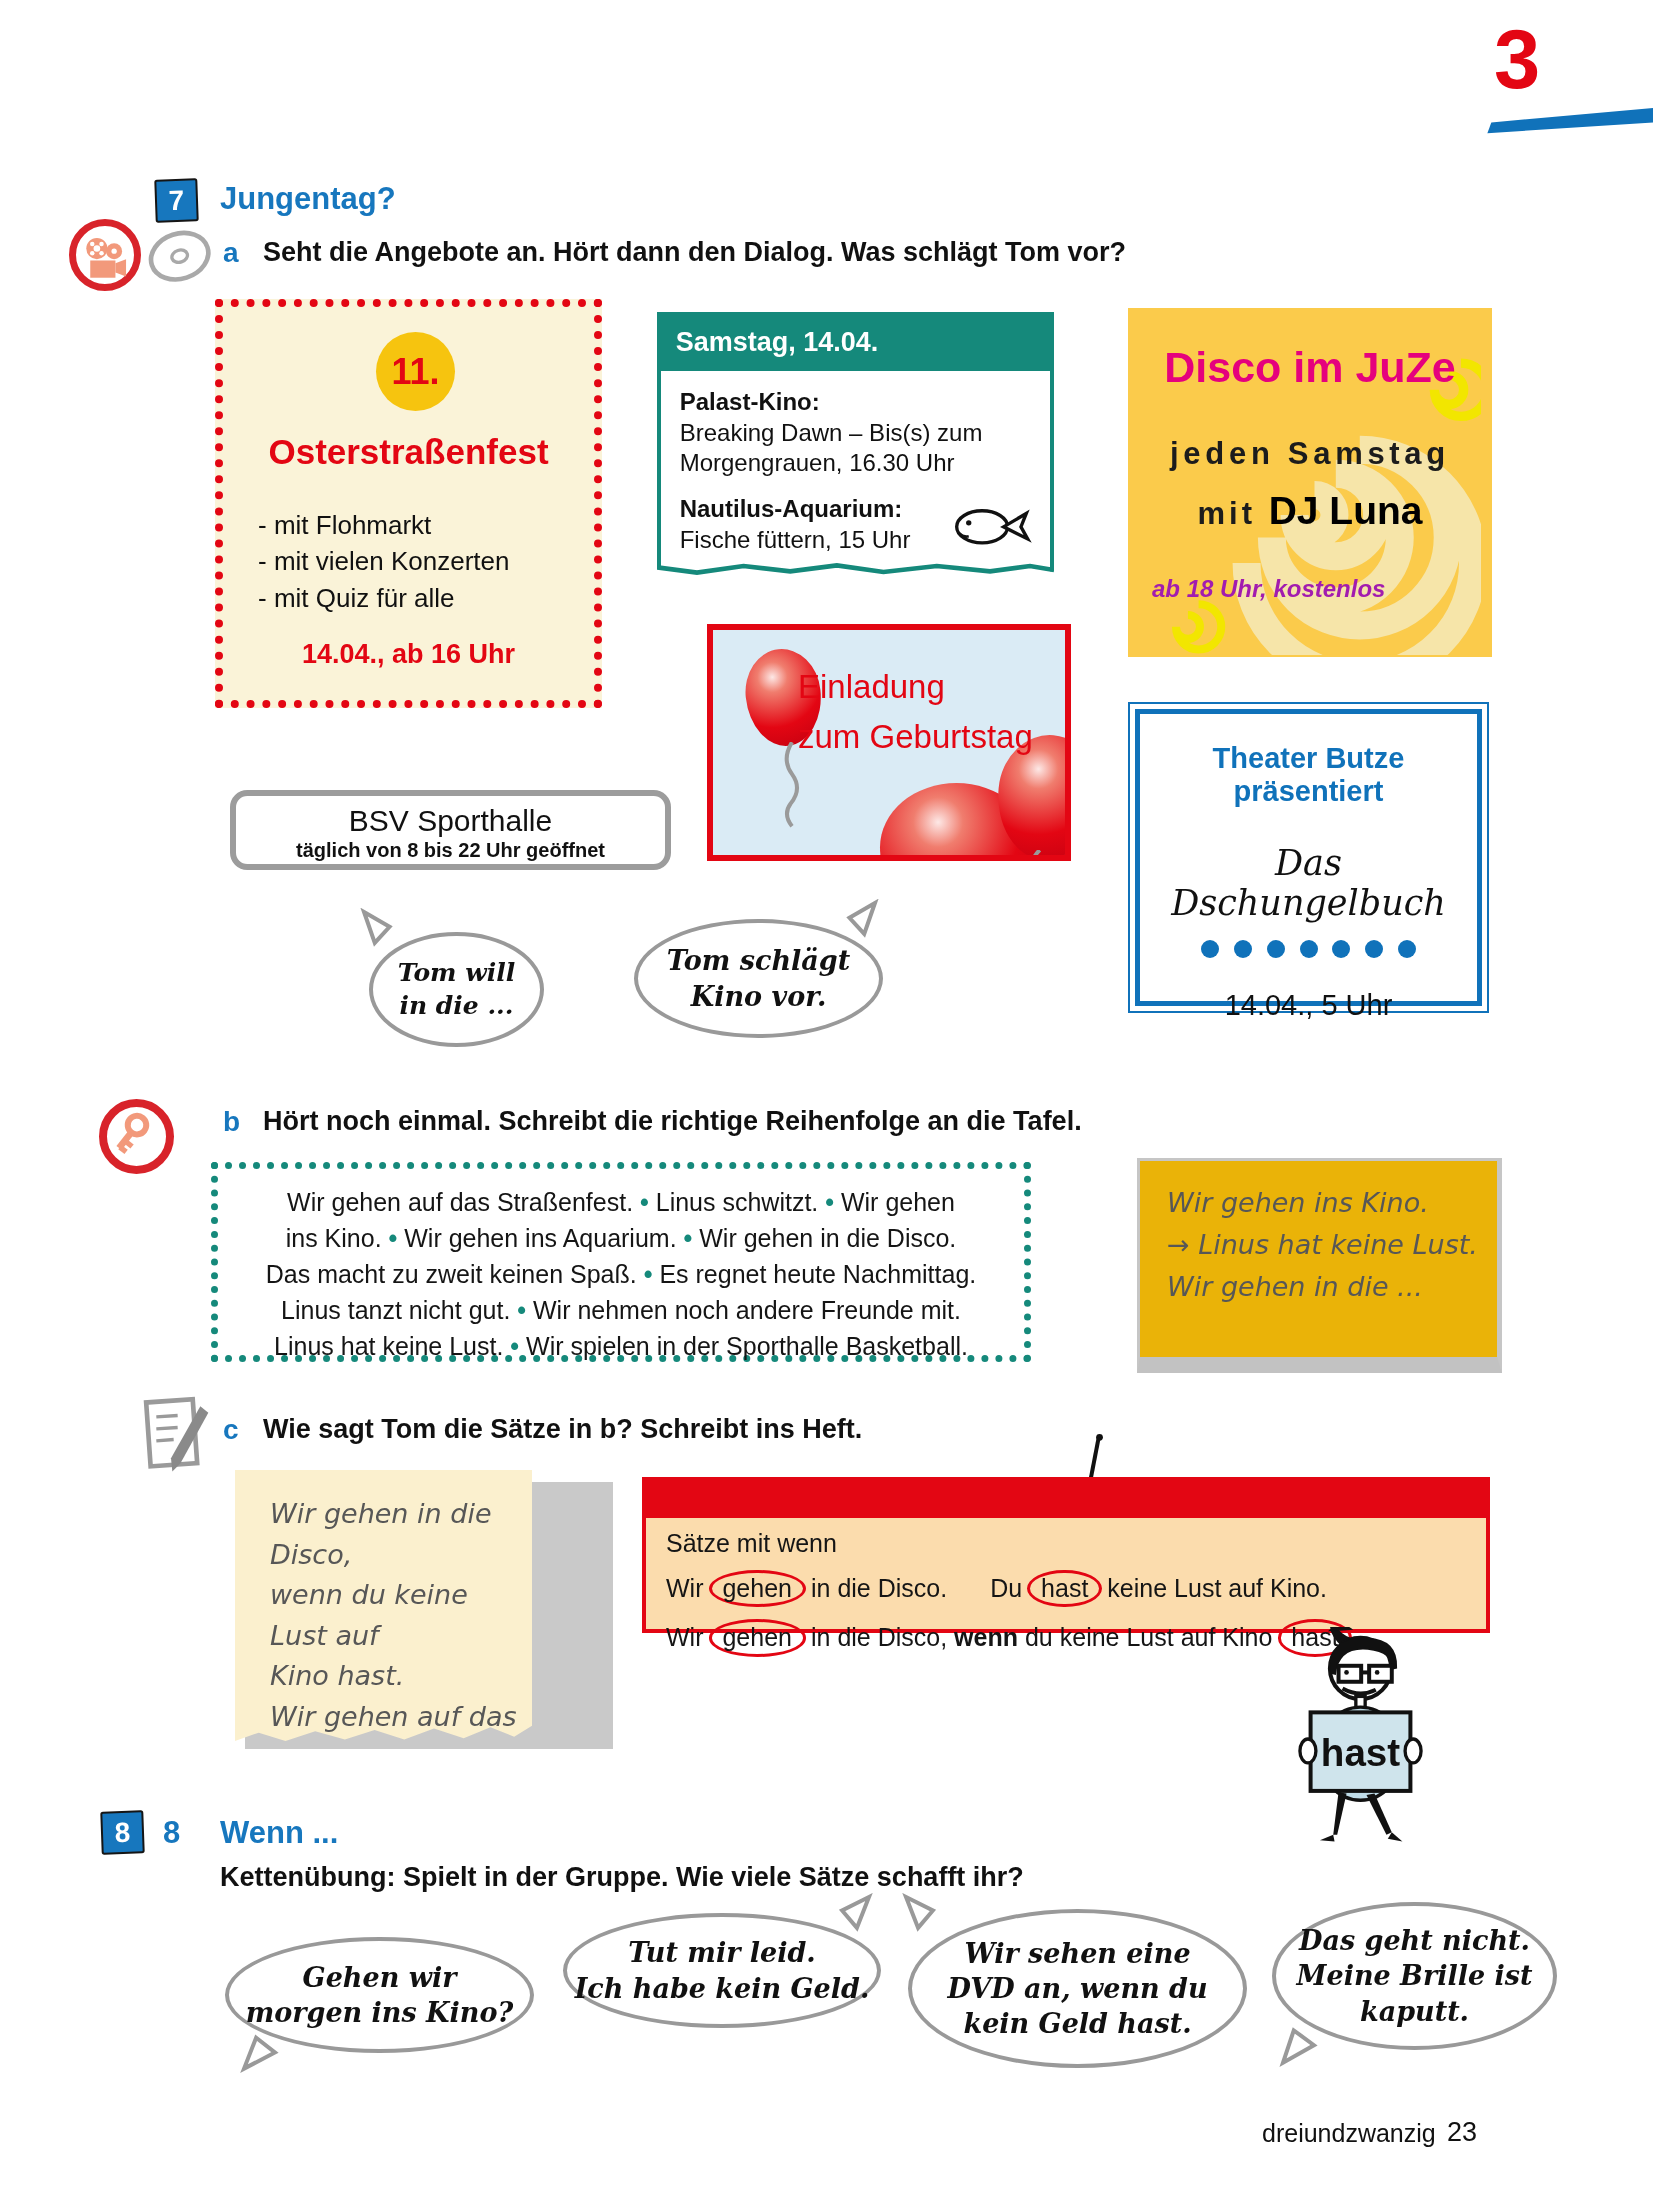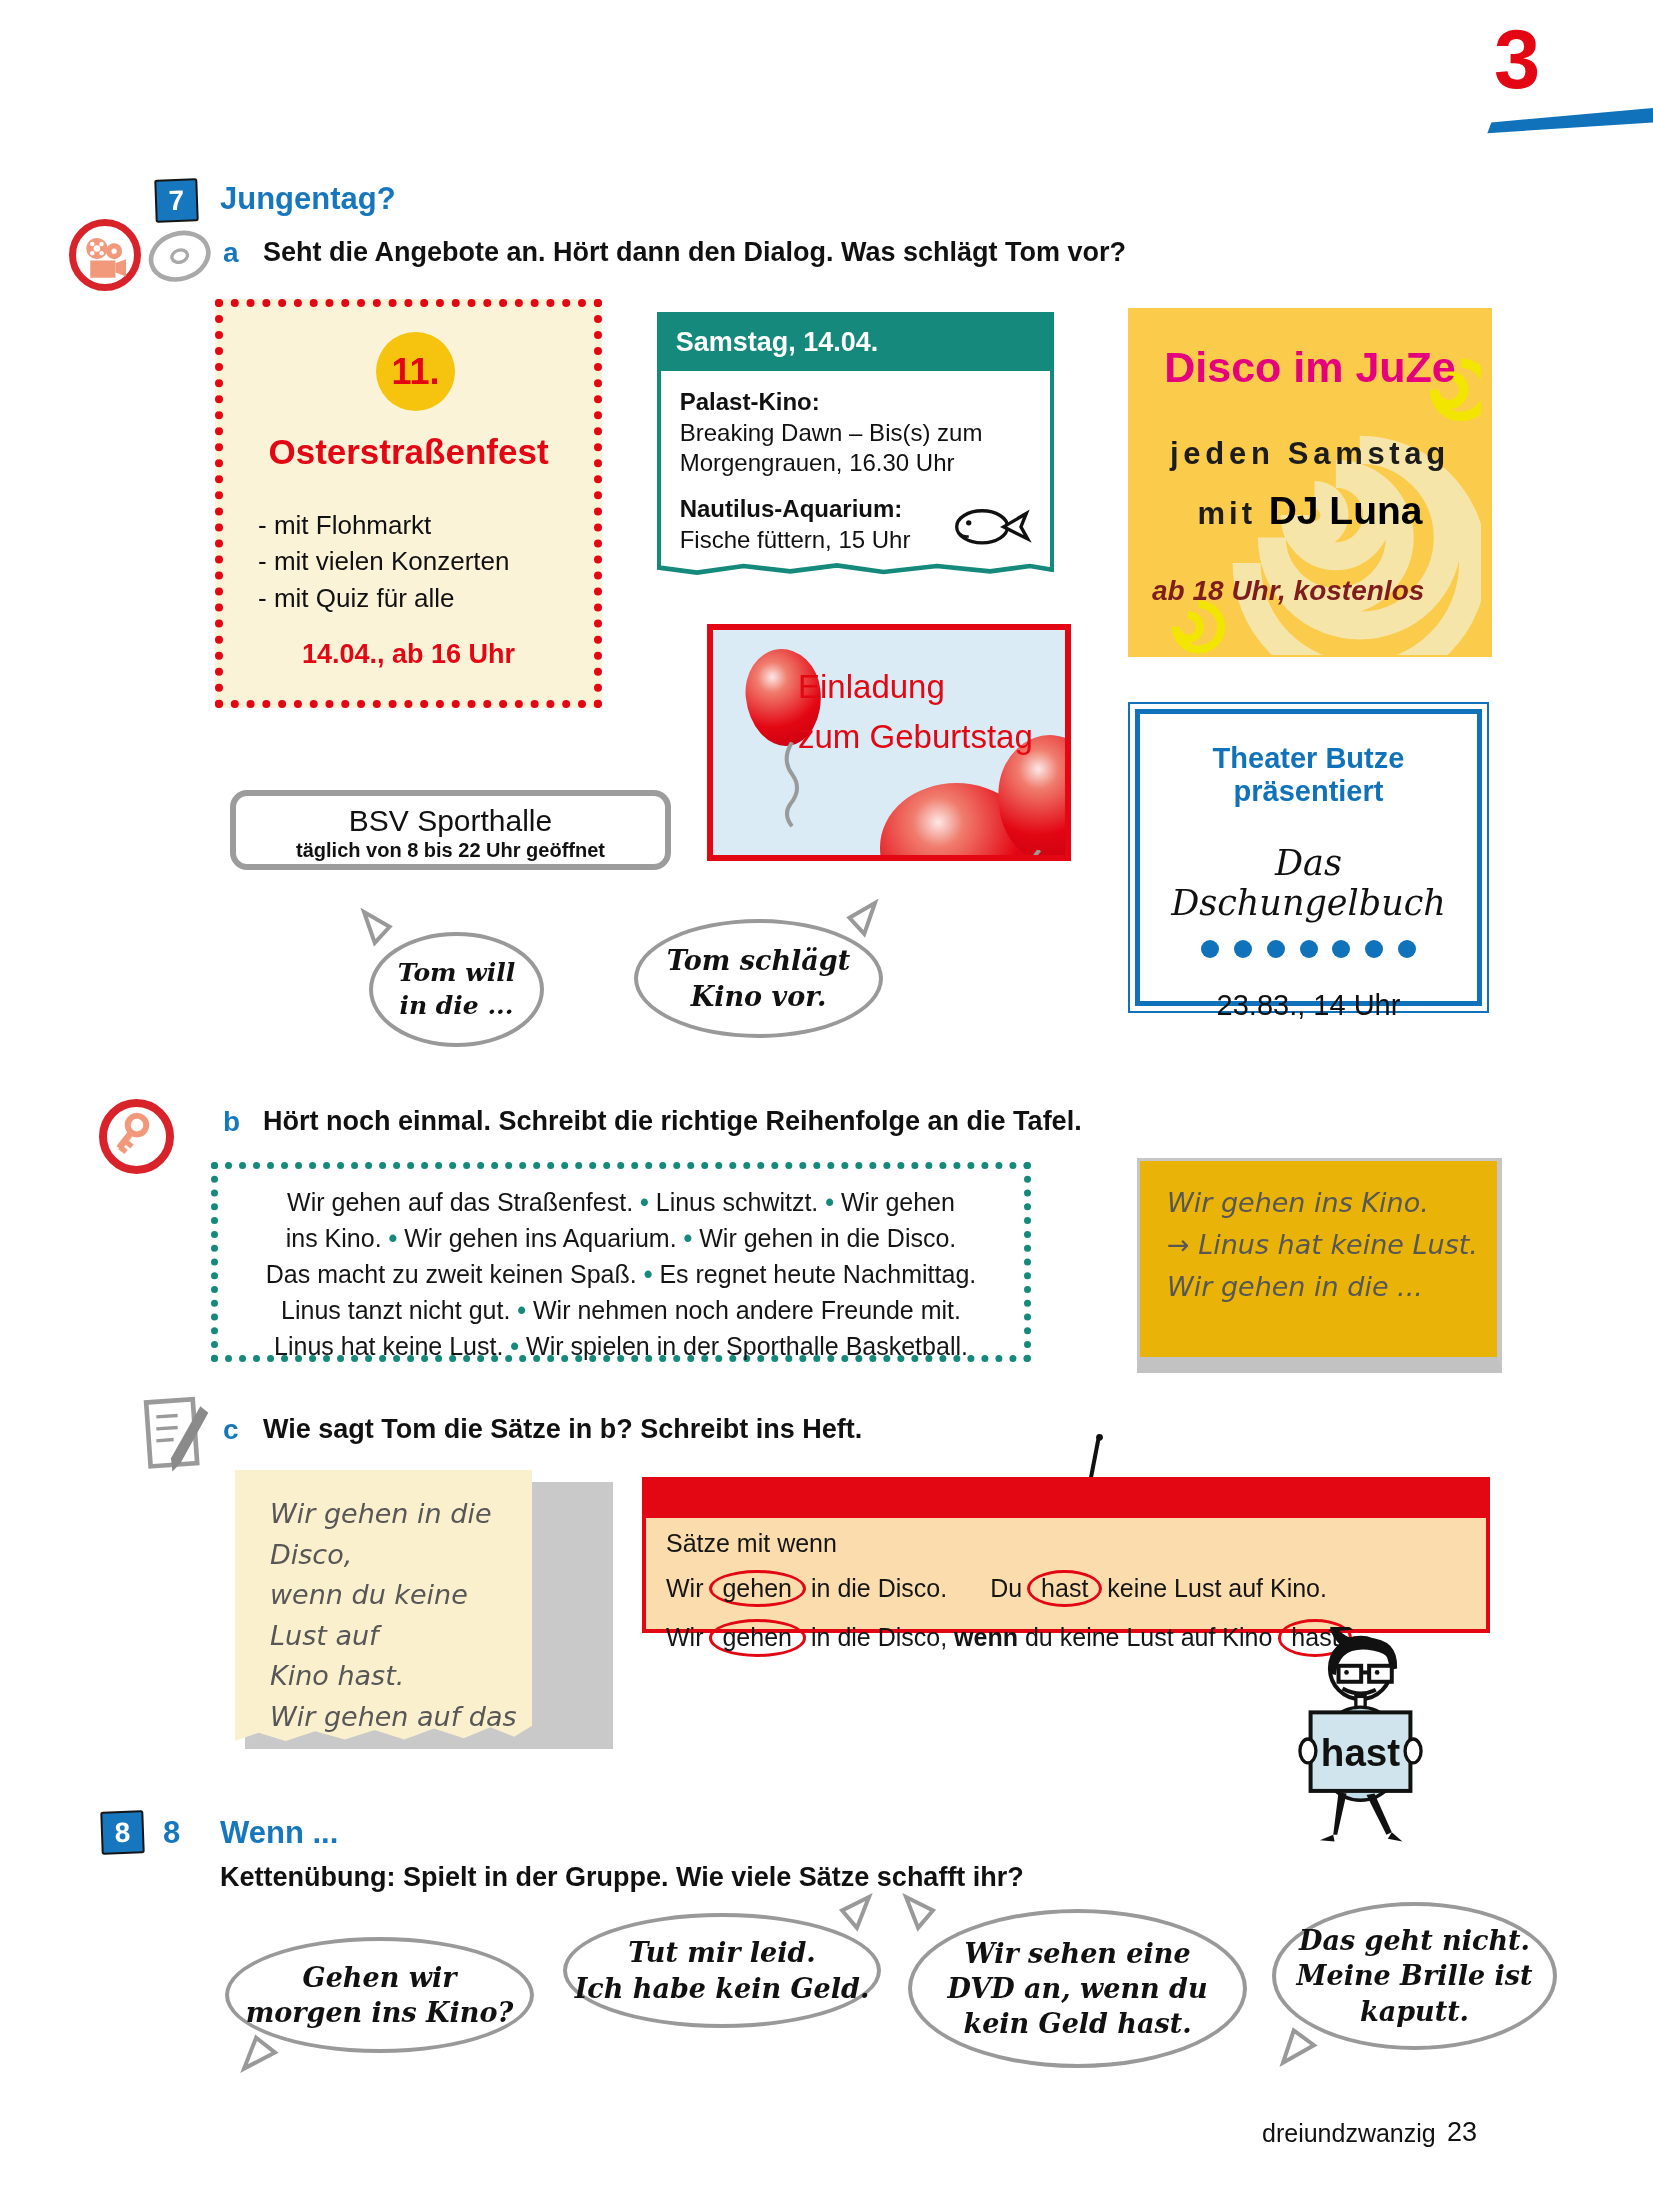--- a/index.html
+++ b/index.html
@@ -37,21 +37,21 @@
   .samstag-gap{height:14.7px;}
   .fish{position:absolute;right:17.3px;bottom:14.7px;}
 
   
   .disco{left:1128px;top:308px;width:364px;height:349px;background:#FBCB4B;overflow:hidden;}
   .disco-title{left:0;top:35px;width:100%;text-align:center;color:#E5017D;font-size:43px;font-weight:bold;}
   .disco-l1{left:0;top:128px;width:100%;text-align:center;color:#1c1c1c;font-size:31px;font-weight:bold;letter-spacing:4.7px;}
   .disco-l2{left:0;top:181px;width:100%;text-align:center;}
   .disco-l2 .mit{color:#1c1c1c;font-size:31px;font-weight:bold;letter-spacing:4px;}
   .disco-l2 .dj{color:#000000;font-size:39px;font-weight:bold;}
-  .disco-l3{left:24px;top:267px;color:#7f1d1d;font-size:28px;font-weight:bold;font-style:italic;}
+  .disco-l3{left:24px;top:267px;color:#a21caf;font-size:24px;font-weight:bold;font-style:italic;}
 
   
   .einladung{left:707px;top:624px;width:364px;height:237px;background:#DAEBF5;border:6px solid #E30613;
              box-sizing:border-box;overflow:hidden;}
   .balloon{border-radius:50% 50% 50% 50%/46% 46% 54% 54%;
            background:radial-gradient(circle at 38% 28%, #fde8e6 0%, #f07d6e 18%, #E30613 60%, #c00010 100%);}
   .einladung-text{color:#E30613;font-size:33px;line-height:1.5;}
 
   
   .bsv{left:230px;top:790px;width:441px;height:80px;background:#fff;border:6px solid #9C9C9C;border-radius:17.3px;
@@ -230,21 +230,21 @@
       <div class="theater-show">Das Dschungelbuch</div>
       <div class="theater-dots">
         <span></span>
           <span></span>
           <span></span>
           <span></span>
           <span></span>
           <span></span>
           <span></span>
       </div>
-      <div class="theater-date">23.83., 14 Uhr</div>
+      <div class="theater-date">14.04., 5 Uhr</div>
     </div>
   </div>
 
   <svg class="abs tail" style="left:360px;top:908px;" width="47" height="47" viewBox="0 0 70 70">
     <polygon points="6,6 44,28 22,52" fill="#fff" stroke="#999" stroke-width="6"></polygon>
   </svg>
   <div class="abs bubble" style="left:369px;top:932px;width:167px;height:107px;font-size:25px;">
     <div class="chain-line">
       <div>Tom will</div>
       <div>in die ...</div>

